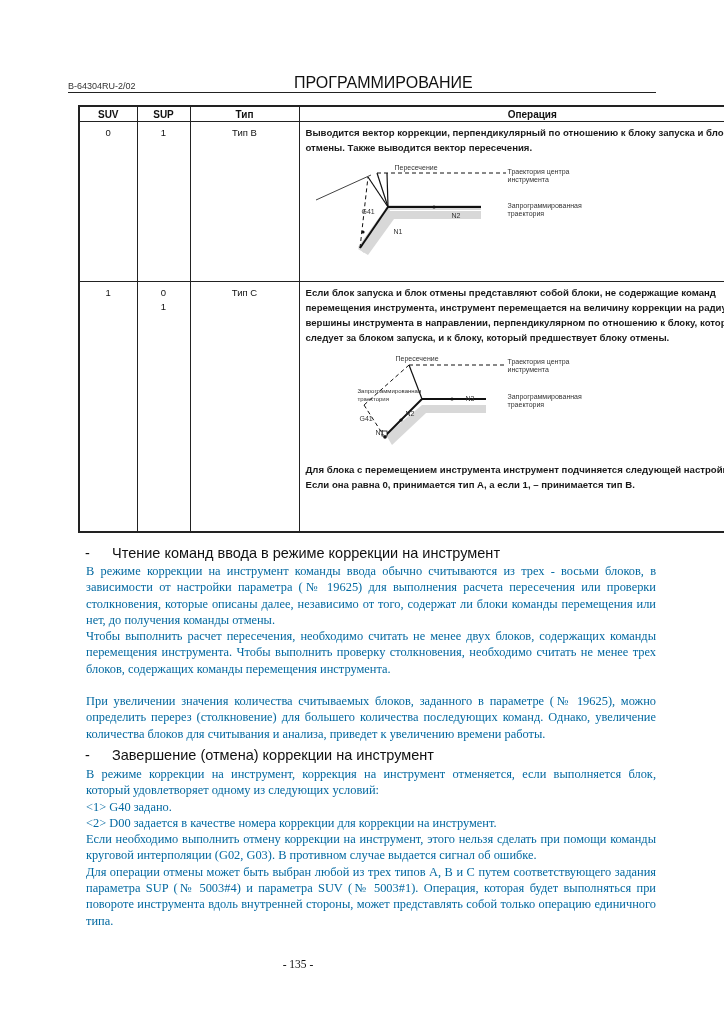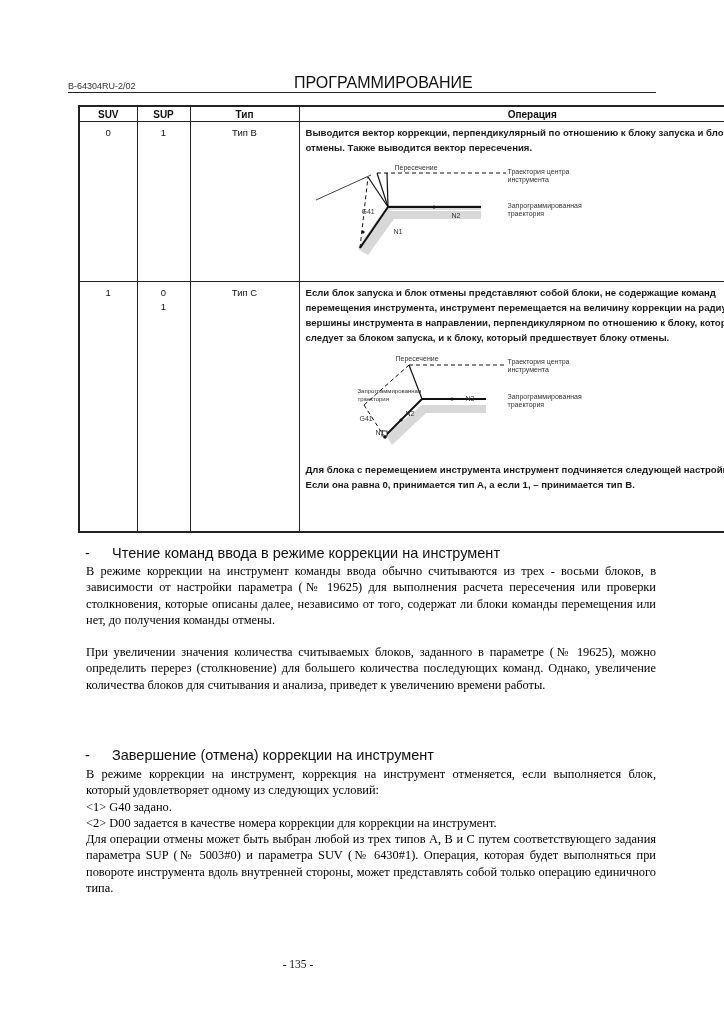--- a/index.html
+++ b/index.html
@@ -13,21 +13,21 @@
   table.t { border:2px solid #222; }
   table.t th { font-weight:bold; font-size:10px; height:14px; text-align:center; vertical-align:middle; }
   .cnum { text-align:center; padding-top:4px !important; line-height:14px; }
   .op { padding:3px 6px 0 6px !important; line-height:15px; font-weight:bold; font-size:9.6px; color:#1a1a1a; }
   .op p { margin:0; }
   .diag { position:relative; height:90px; }
   .lbl { position:absolute; font-size:7px; font-weight:normal; color:#333; line-height:8px; white-space:nowrap; font-family:"Liberation Sans", sans-serif; }
   .sec-h { position:absolute; left:85px; font-family:"Liberation Sans", sans-serif; font-size:14.5px; color:#111; }
   .sec-h .dash { position:absolute; left:0; }
   .sec-h .txt { position:absolute; left:27px; white-space:nowrap; }
-  .body { position:absolute; left:86px; width:570px; font-family:"Liberation Serif", serif; font-size:12.4px; line-height:16.3px; text-align:justify; color:#000000; }
+  .body { position:absolute; left:86px; width:570px; font-family:"Liberation Serif", serif; font-size:12.4px; line-height:16.3px; text-align:justify; color:#0369a1; }
   .body p { margin:0; }
   .gap { height:16px; }
   .pnum { position:absolute; top:958px; left:0; width:596px; text-align:center; font-family:"Liberation Serif", serif; font-size:11.5px; }
 </style>
 </head>
 <body>
 
 <div class="hdr">
   <span class="doc">B-64304RU-2/02</span>
   <span class="sec">ПРОГРАММИРОВАНИЕ</span>
@@ -114,28 +114,30 @@
   </tr>
 </tbody>
   </table>
 
 <div class="sec-h" style="top:545px">
   <span class="dash">-</span>
   <span class="txt">Чтение команд ввода в режиме коррекции на инструмент</span>
 </div>
 <div class="body" style="top:563px">
   <p>В режиме коррекции на инструмент команды ввода обычно считываются из трех - восьми блоков, в зависимости от настройки параметра (№ 19625) для выполнения расчета пересечения или проверки столкновения, которые описаны далее, независимо от того, содержат ли блоки команды перемещения или нет, до получения команды отмены.</p>
+  <p>Чтобы выполнить расчет пересечения, необходимо считать не менее двух блоков, содержащих команды перемещения инструмента.  Чтобы выполнить проверку столкновения, необходимо считать не менее трех блоков, содержащих команды перемещения инструмента.</p>
   <div class="gap"></div>
   <p>При увеличении значения количества считываемых блоков, заданного в параметре (№ 19625), можно определить перерез (столкновение) для большего количества последующих команд.  Однако, увеличение количества блоков для считывания и анализа, приведет к увеличению времени работы.</p>
 </div>
 
 <div class="sec-h" style="top:747px">
   <span class="dash">-</span>
   <span class="txt">Завершение (отмена) коррекции на инструмент</span>
 </div>
 <div class="body" style="top:766px">
   <p>В режиме коррекции на инструмент, коррекция на инструмент отменяется, если выполняется блок, который удовлетворяет одному из следующих условий:</p>
   <p>&lt;1&gt;  G40 задано.</p>
   <p>&lt;2&gt;  D00 задается в качестве номера коррекции для коррекции на инструмент.</p>
-  <p>Для операции отмены может быть выбран любой из трех типов A, B и C путем соответствующего задания параметра SUP (№ 5003#0) и параметра SUV (№ 6430#1).  Операция, которая будет выполняться при повороте инструмента вдоль внутренней стороны, может представлять собой только операцию единичного типа.</p>
+  <p>Если необходимо выполнить отмену коррекции на инструмент, этого нельзя сделать при помощи команды круговой интерполяции (G02, G03).  В противном случае выдается сигнал об ошибке.</p>
+  <p>Для операции отмены может быть выбран любой из трех типов A, B и C путем соответствующего задания параметра SUP (№ 5003#4) и параметра SUV (№ 5003#1).  Операция, которая будет выполняться при повороте инструмента вдоль внутренней стороны, может представлять собой только операцию единичного типа.</p>
 </div>
 
 <div class="pnum">- 135 -</div>
 
 </body></html>

